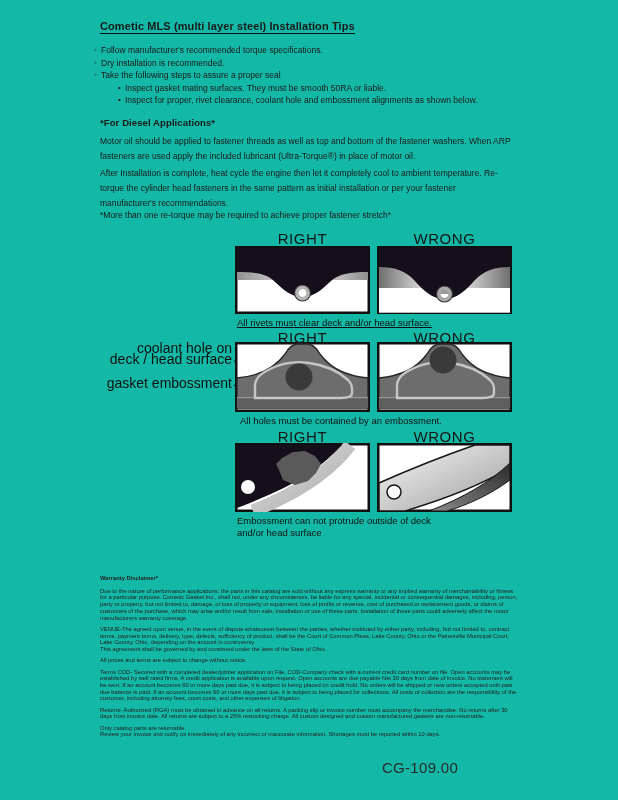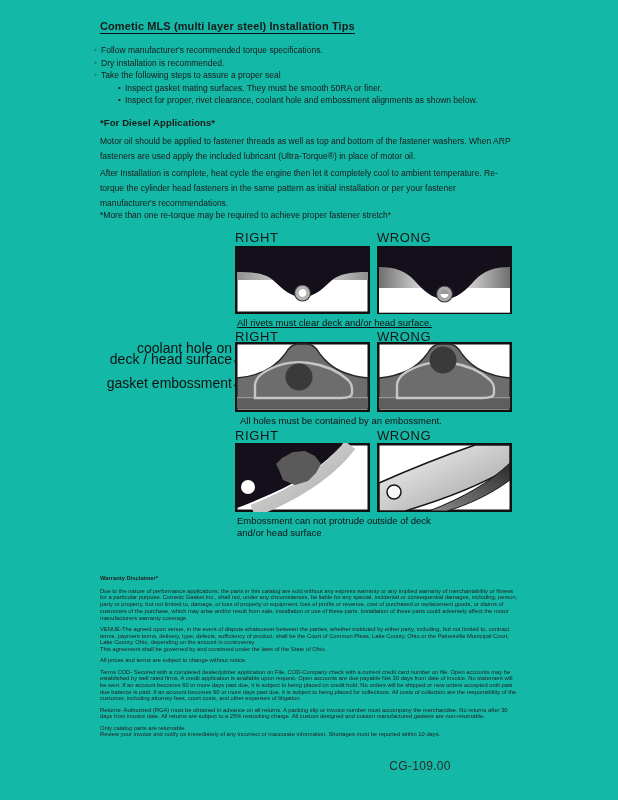--- a/index.html
+++ b/index.html
@@ -16,28 +16,28 @@
   .tips{left:94px;top:44px;font-size:8.5px;line-height:12.5px;width:430px;}
   .tip-row{display:flex;align-items:flex-start;}
   .tip-row .mk{width:7px;flex:0 0 7px;font-size:7.5px;line-height:12.5px;color:#1a1a1a;}
   .sub{margin-left:24px;}
   .sub .mk{font-size:8px;}
   .diesel-h{left:100px;top:117px;font-size:9.5px;font-weight:bold;letter-spacing:.1px;}
   .body-p{left:100px;top:0;width:412px;font-size:8.5px;line-height:15px;}
   .p1{top:134px;}
   .p2{top:166px;}
   .p3{top:208px;width:430px;}
-  .dg-head{width:135px;font-size:13px;letter-spacing:.6px;color:#161616;font-weight:500;}
+  .dg-head{width:135px;text-align:center;font-size:15px;letter-spacing:.6px;color:#161616;font-weight:500;}
   .dg-cap{font-size:9.5px;line-height:11.5px;color:#111;}
   .ann{width:136px;text-align:right;font-size:14px;line-height:11px;color:#111;}
   .disc{left:100px;top:575px;width:418px;font-size:5.8px;line-height:6.7px;color:#222;}
   .disc .dh{font-weight:bold;margin:0 0 6px 0;}
   .disc p{margin:0 0 4.6px 0;}
   .disc p.mb0{margin-bottom:0;}
-  .pageno{left:330px;top:759px;width:180px;text-align:center;font-size:12px;color:#2a2a2a;letter-spacing:.3px;}
+  .pageno{left:330px;top:759px;width:180px;text-align:center;font-size:15px;color:#2a2a2a;letter-spacing:.3px;}
   svg{display:block;}
 </style>
 </head>
 <body>
 
 <div class="page">
 
   <div class="abs title">Cometic MLS (multi layer steel) Installation Tips</div>
 
   <div class="abs tips">
@@ -48,21 +48,21 @@
     <div class="tip-row">
       <span class="mk">◦</span>
       <span>Dry installation is recommended.</span>
     </div>
     <div class="tip-row">
       <span class="mk">◦</span>
       <span>Take the following steps to assure a proper seal</span>
     </div>
     <div class="tip-row sub">
       <span class="mk">•</span>
-      <span>Inspect gasket mating surfaces.  They must be smooth 50RA or finer.</span>
+      <span>Inspect gasket mating surfaces.  They must be smooth 50RA or liable.</span>
     </div>
     <div class="tip-row sub">
       <span class="mk">•</span>
       <span>Inspect for proper, rivet clearance, coolant hole and embossment alignments as shown below.</span>
     </div>
   </div>
 
   <div class="abs diesel-h">*For Diesel Applications*</div>
   <div class="abs body-p p1">Motor oil should be applied to fastener threads as well as top and bottom of the fastener washers. When ARP fasteners are used apply the included lubricant (Ultra-Torque®) in place of motor oil.</div>
   <div class="abs body-p p2">After Installation is complete, heat cycle the engine then let it completely cool to ambient temperature. Re-torque the cylinder head fasteners in the same pattern as initial installation or per your fastener manufacturer's recommendations.</div>

